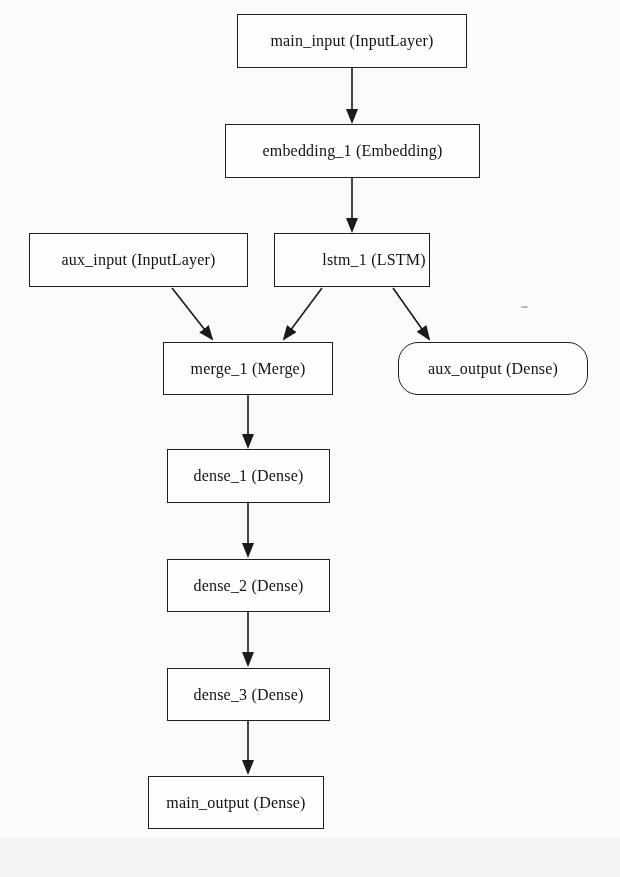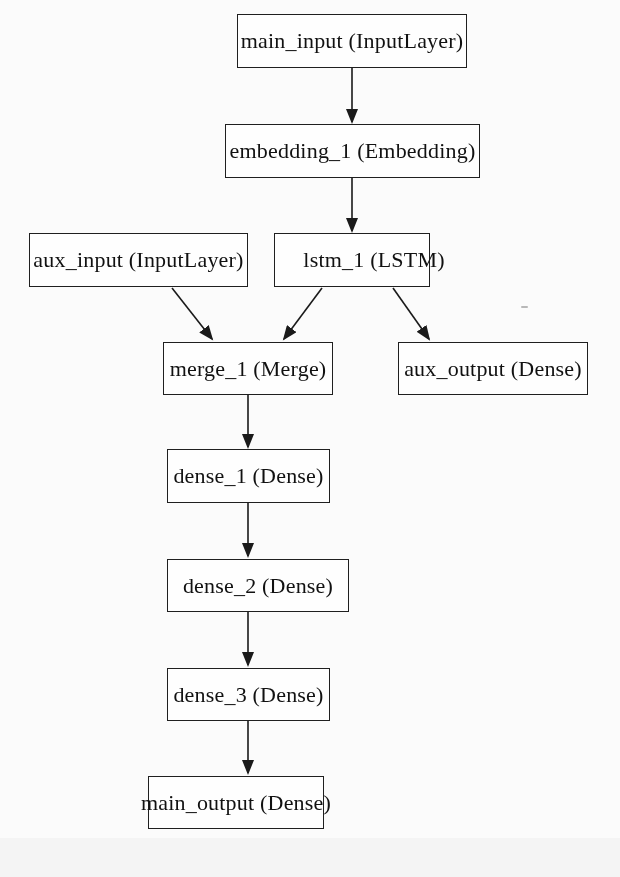--- a/index.html
+++ b/index.html
@@ -20,21 +20,21 @@
     pointer-events: none;
   }
   .node {
     position: absolute;
     box-sizing: border-box;
     background: #fefefe;
     border: 1.6px solid #1f1f1f;
     display: flex;
     align-items: center;
     justify-content: center;
-    font-size: 22px;
+    font-size: 16px;
     color: #111111;
     white-space: nowrap;
     letter-spacing: 0.2px;
   }
   .node .label { display: inline-block; }
   .footer-strip {
     position: absolute;
     left: 0; top: 838px;
     width: 620px; height: 39px;
     background: #f4f4f4;
@@ -82,29 +82,29 @@
   </div>
 
   <div class="node" style="left:274px; top:233px; width:156px; height:54px;padding-left:44px;">
     <span class="label">lstm_1 (LSTM)</span>
   </div>
 
   <div class="node" style="left:163px; top:342px; width:170px; height:53px;justify-content:center;">
     <span class="label">merge_1 (Merge)</span>
   </div>
 
-  <div class="node" style="left:398px; top:342px; width:190px; height:53px;">
+  <div class="node" style="left:398px; top:342px; width:190px; height:53px;border-radius:20px;">
     <span class="label">aux_output (Dense)</span>
   </div>
 
   <div class="node" style="left:167px; top:449px; width:163px; height:54px;">
     <span class="label">dense_1 (Dense)</span>
   </div>
 
-  <div class="node" style="left:167px; top:559px; width:182px; height:53px;">
+  <div class="node" style="left:167px; top:559px; width:163px; height:53px;">
     <span class="label">dense_2 (Dense)</span>
   </div>
 
   <div class="node" style="left:167px; top:668px; width:163px; height:53px;">
     <span class="label">dense_3 (Dense)</span>
   </div>
 
   <div class="node" style="left:148px; top:776px; width:176px; height:53px;">
     <span class="label">main_output (Dense)</span>
   </div>

